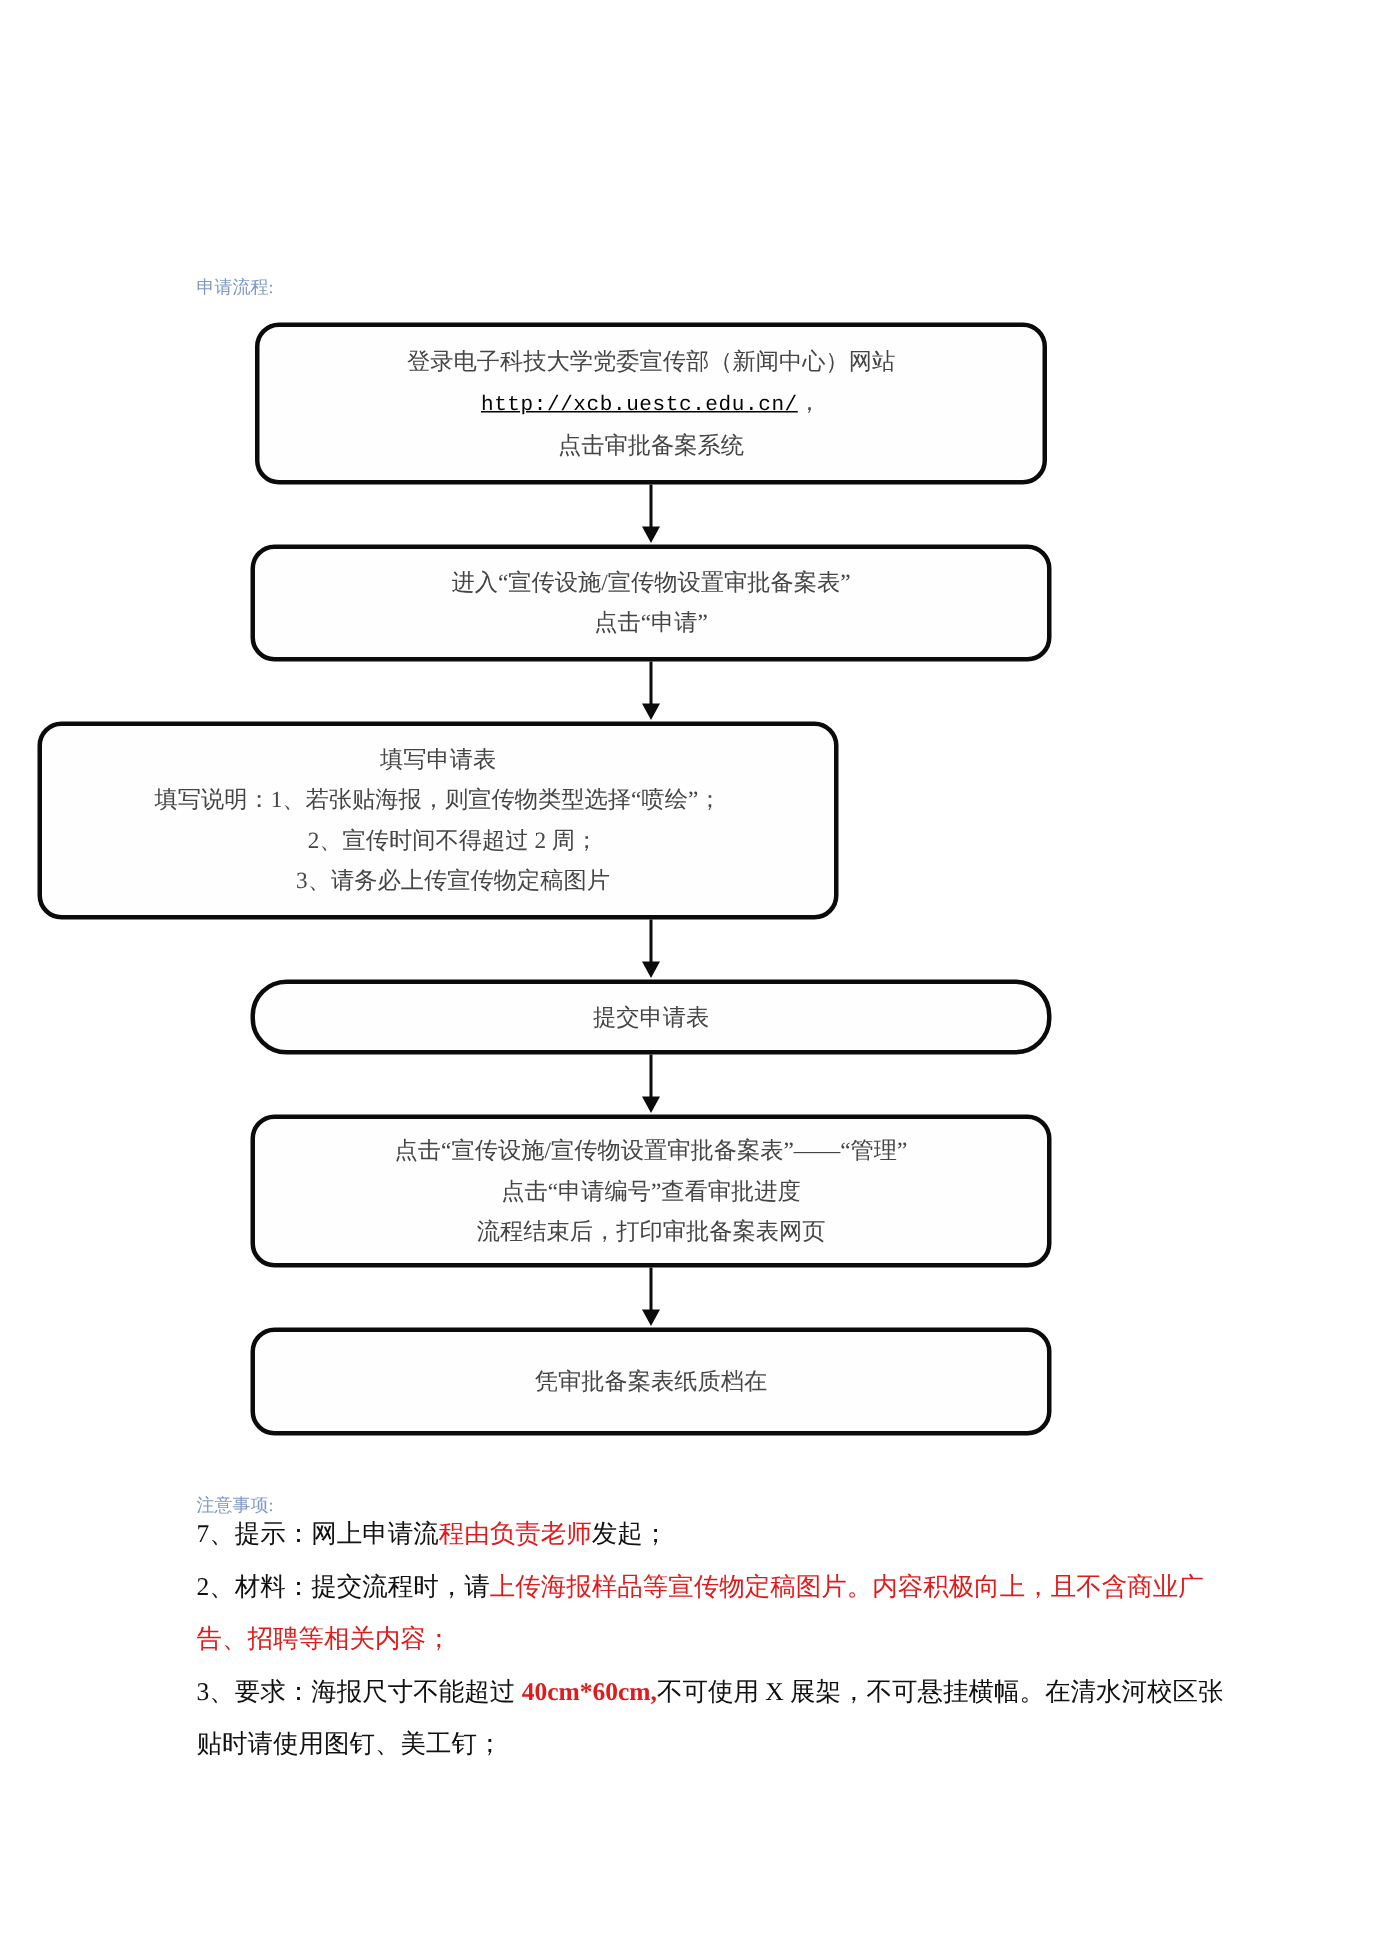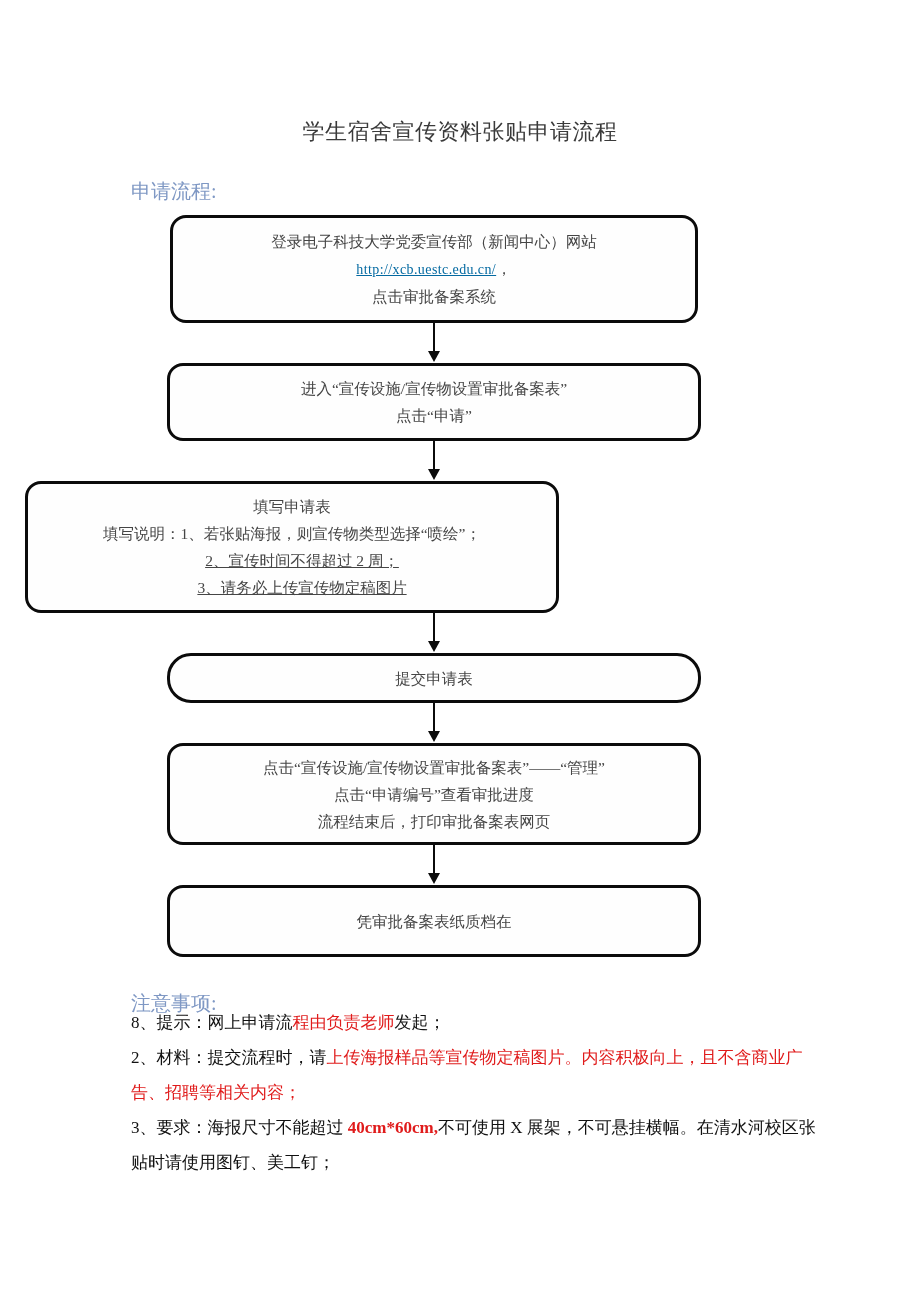--- a/index.html
+++ b/index.html
@@ -32,21 +32,21 @@
     font-size: 22px;
     line-height: 30px;
     color: #3a3a3a;
     letter-spacing: 0.5px;
     white-space: nowrap;
   }
 
   
   .section-label {
     position: absolute;
-    font-size: 20px;
+    font-size: 12px;
     line-height: 22px;
     color: #7f98c4;
   }
   .section-label.apply { top: 180px; left: 131px; }
   .section-label.notice { top: 992px; left: 131px; }
 
   
   .flow {
     position: absolute;
     top: 215px;
@@ -73,23 +73,23 @@
   }
 
   .flow-line {
     white-space: nowrap;
   }
   .flow-line b {
     font-weight: bold;
     color: #1c1c1c;
   }
   .flow-link {
-    color: #0369a1;
+    color: #000000;
     text-decoration: underline;
-    font-family: Liberation Serif, serif;
+    font-family: Liberation Mono, monospace;
     font-size: 14px;
     letter-spacing: 0.4px;
   }
 
   
   .connector {
     position: relative;
     width: 100%;
     height: 40px;
   }
@@ -116,42 +116,41 @@
 
   
   .box1 { width: 528px; height: 108px; }
   .box2 { width: 534px; height: 78px; }
   .box3 { width: 534px; height: 132px; align-items: center; margin-left: 25px; }
   .box4 { width: 534px; height: 50px; border-radius: 24px; }
   .box5 { width: 534px; height: 102px; }
   .box6 { width: 534px; height: 72px; }
 
   .box3 .flow-line { text-align: center; }
-  .box3 .sub { padding-left: 20px; text-decoration: underline; }
+  .box3 .sub { padding-left: 20px; }
 
   
   .notes {
     position: absolute;
     top: 1005px;
     left: 131px;
     width: 700px;
     font-size: 17px;
     line-height: 35px;
     color: #111111;
   }
   .note-line { white-space: normal; }
   .red { color: #e01b1b; }
   .red-b { color: #e01b1b; font-weight: bold; }
 </style>
 </head>
 <body>
 
 <div class="page">
 
-  <div class="doc-title">学生宿舍宣传资料张贴申请流程</div>
 
   <div class="section-label apply">申请流程:</div>
 
   <div class="flow">
 
     <div class="flow-box box1">
       <div class="flow-line">登录电子科技大学党委宣传部（新闻中心）网站</div>
       <div class="flow-line">
         <span class="flow-link">http://xcb.uestc.edu.cn/</span><span>，</span>
       </div>
@@ -208,21 +207,21 @@
     <div class="flow-box box6">
       <div class="flow-line">凭审批备案表纸质档在</div>
     </div>
 
   </div>
 
   <div class="section-label notice">注意事项:</div>
 
   <div class="notes">
     <div class="note-line">
-      <span>8、提示：网上申请流</span><span class="red">程由负责老师</span><span>发起；</span>
+      <span>7、提示：网上申请流</span><span class="red">程由负责老师</span><span>发起；</span>
     </div>
     <div class="note-line">
       <span>2、材料：提交流程时，请</span><span class="red">上传海报样品等宣传物定稿图片。内容积极向上，且不含商业广告、招聘等相关内容；</span>
     </div>
     <div class="note-line">
       <span>3、要求：海报尺寸不能超过 </span><span class="red-b">40cm*60cm,</span><span>不可使用 X 展架，不可悬挂横幅。在清水河校区张贴时请使用图钉、美工钉；</span>
     </div>
   </div>
 
 </div>

